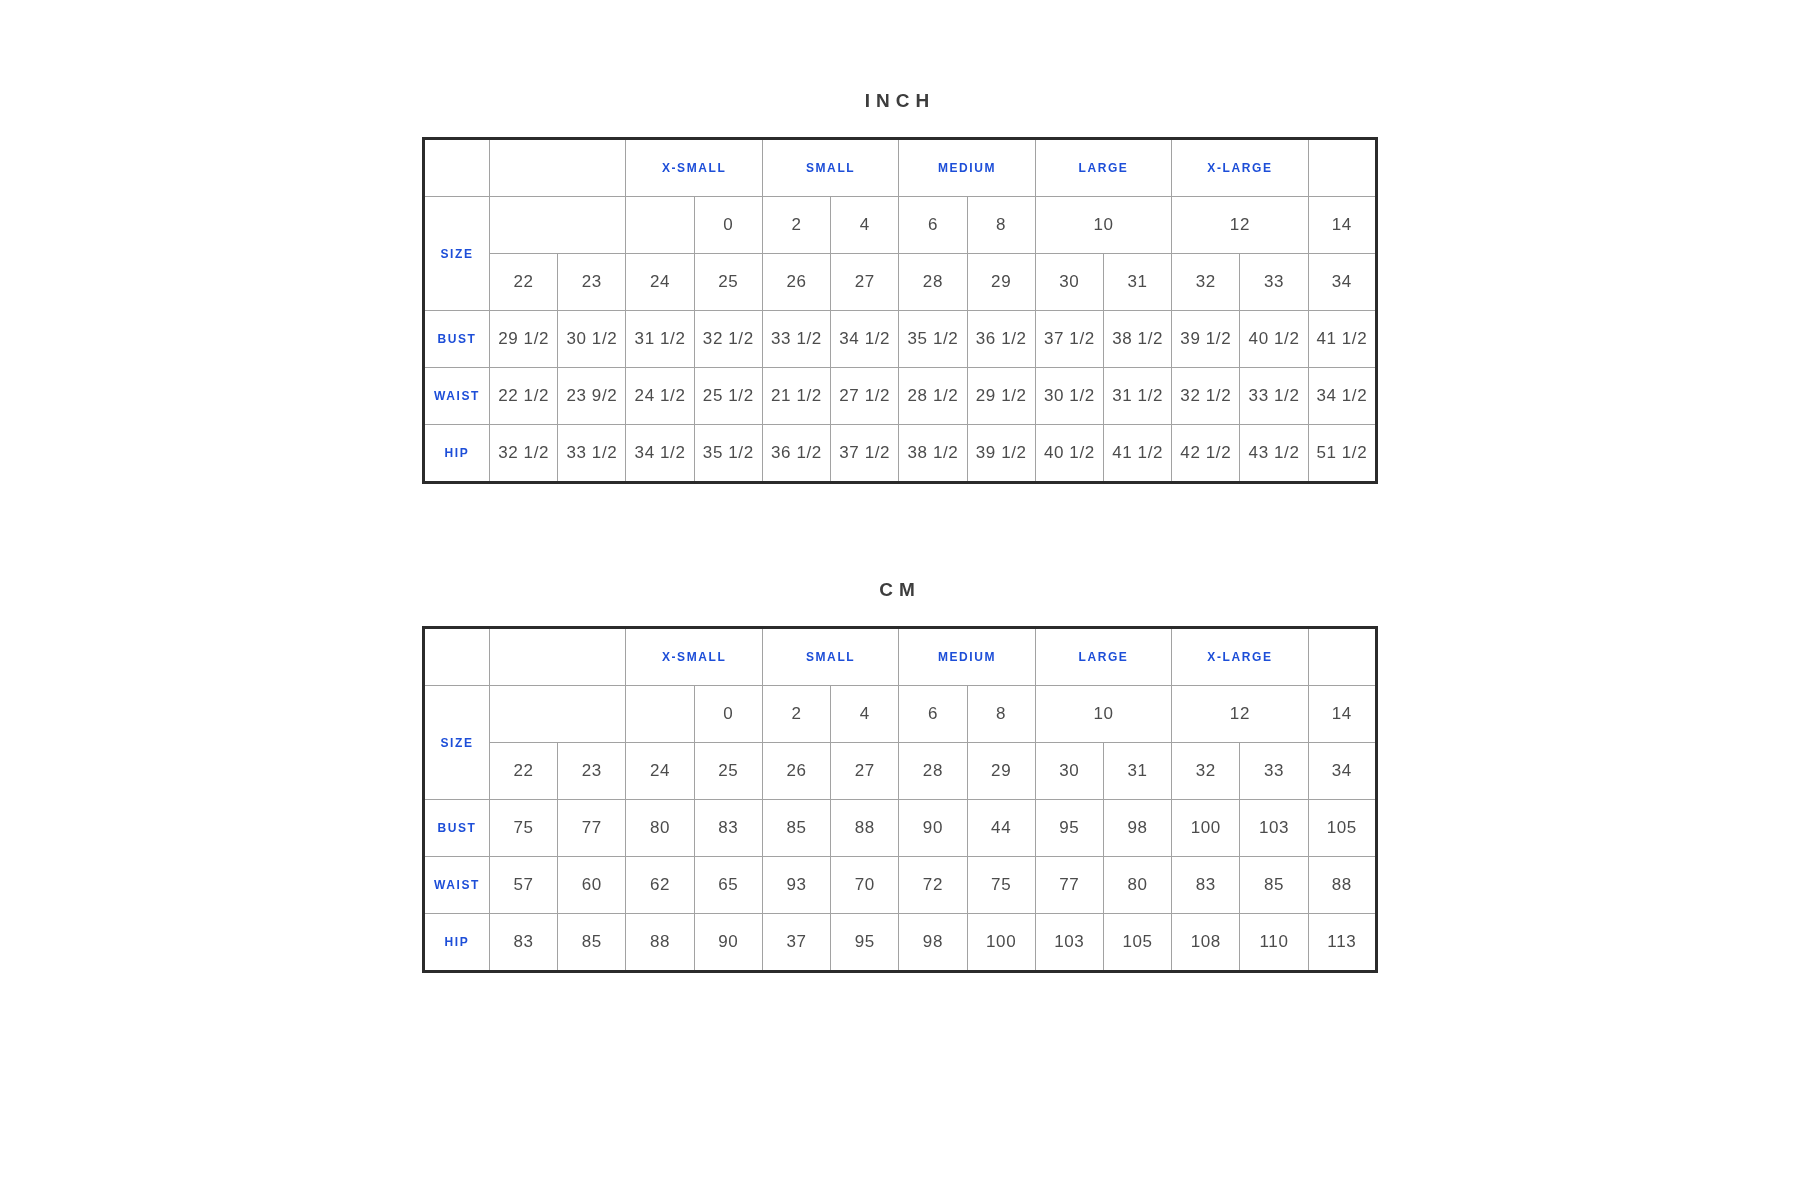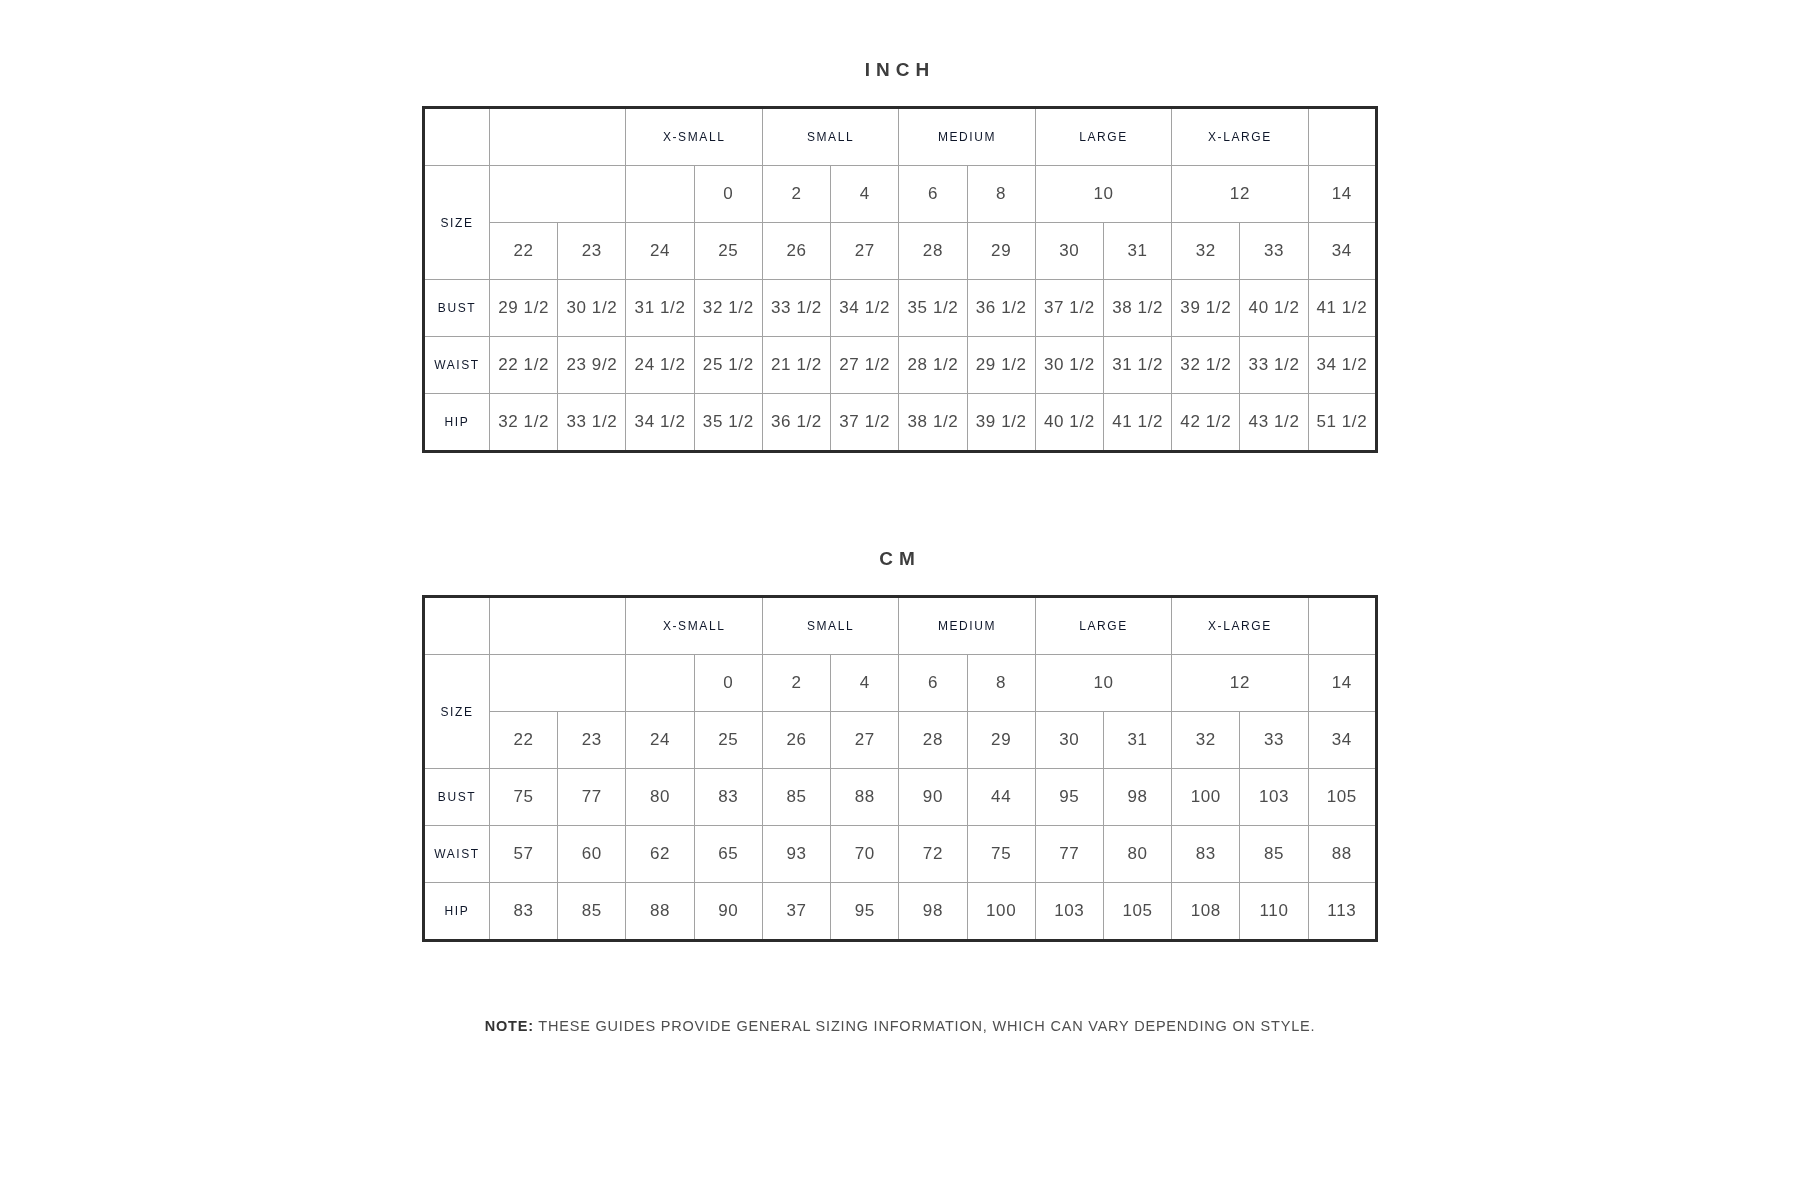--- a/index.html
+++ b/index.html
@@ -11,43 +11,43 @@
     overflow: hidden;
   }
   .tbl-title {
     text-align: center;
     font-size: 19px;
     line-height: 20px;
     font-weight: bold;
     letter-spacing: 6px;
     color: #3d3d3d;
   }
-  .title-inch { padding-top: 60px; }
+  .title-inch { padding-top: 91px; }
   .title-cm   { margin-top: 96px; }
   table.size-table {
     margin: 26px auto 0 auto;
     border-collapse: collapse;
     table-layout: fixed;
     width: 956px;
     border: 3px solid #2b2b2b;
   }
   table.size-table td {
     border: 1px solid #a2a2a2;
     text-align: center;
     vertical-align: middle;
     height: 56px;
     padding: 0;
     overflow: hidden;
   }
   col.c-label { width: 66px; }
   td.grp, td.lbl {
-    font-weight: normal;
+    font-weight: bold;
     font-size: 12px;
     letter-spacing: 1.6px;
-    color: #0f172a;
+    color: #1d4ed8;
   }
   td.val {
     font-size: 17px;
     letter-spacing: 0.6px;
     color: #4c4c4c;
   }
   .note {
     margin-top: 74px;
     text-align: center;
     font-size: 14.5px;
@@ -276,15 +276,14 @@
         <td class="val">100</td>
         <td class="val">103</td>
         <td class="val">105</td>
         <td class="val">108</td>
         <td class="val">110</td>
         <td class="val">113</td>
       </tr>
     </tbody>
   </table>
 
-  <div class="note"><span class="note-label">NOTE:</span><span> THESE GUIDES PROVIDE GENERAL SIZING INFORMATION, WHICH CAN VARY DEPENDING ON STYLE.</span></div>
 
 </div>
 
 </body></html>

